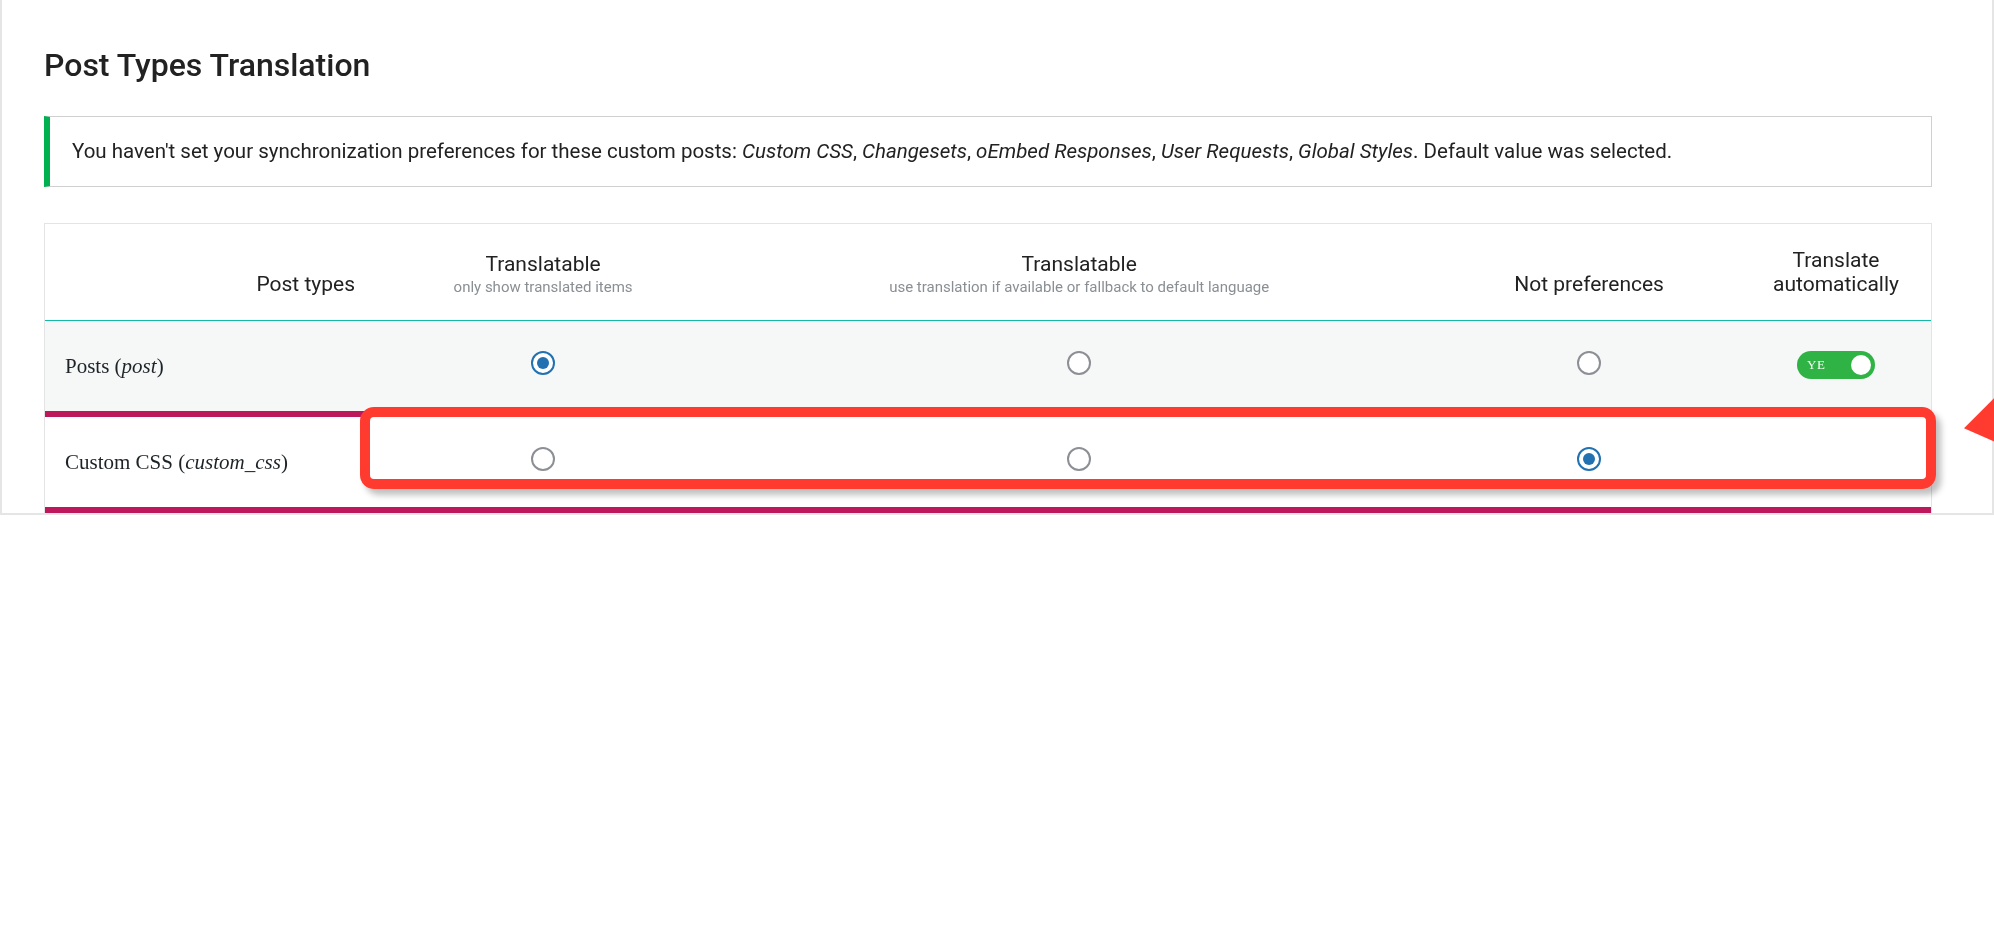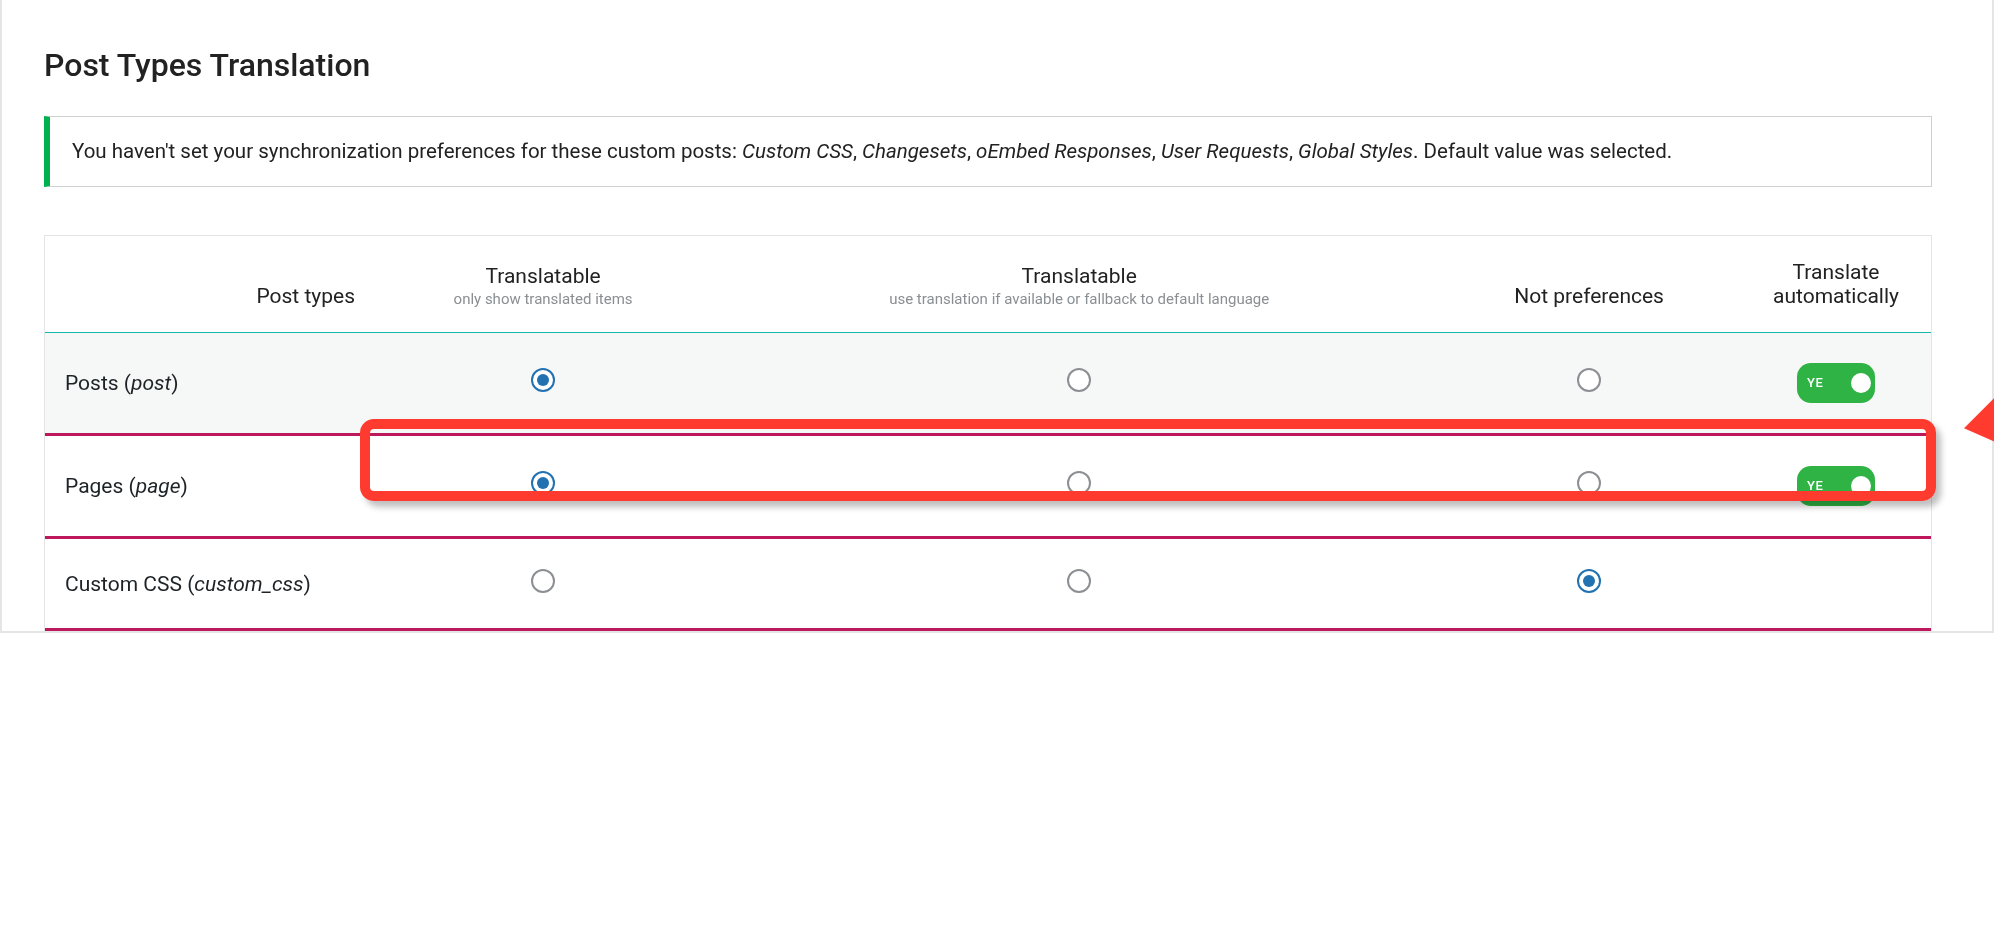--- a/index.html
+++ b/index.html
@@ -20,21 +20,21 @@
     color: #222;
     padding: 46px 0 32px 0;
   }
   .notice {
     border: 1px solid #d0d0d0;
     border-left: 6px solid #00b14f;
     padding: 18px 26px 18px 22px;
     font-size: 20.5px;
     line-height: 1.6;
     color: #222;
-    margin-bottom: 48px;
+    margin-bottom: 36px;
   }
   .notice em { font-style: italic; }
   .table-wrap {
     border: 1px solid #e4e4e4;
     border-bottom: none;
     position: relative;
   }
   table {
     width: 100%;
     border-collapse: collapse;
@@ -48,21 +48,21 @@
     text-align: center;
     border-bottom: 1px solid #14b8a6;
   }
   thead th:first-child { text-align: right; padding-left: 20px; }
   thead th .sub {
     color: #8a8f94;
     display: block;
     font-size: 15px;
     margin-top: 2px;
   }
-  tbody tr { border-bottom: 3px solid #be185d; }
+  tbody tr { border-bottom: 6px solid #be185d; font-family: Liberation Serif, serif; }
   tbody tr.alt { background: #f6f7f7; }
   tbody td {
     padding: 30px 10px;
     font-size: 21px;
     text-align: center;
     vertical-align: middle;
     position: relative;
   }
   tbody td:first-child { text-align: left; padding-left: 20px; }
   .slug { font-style: italic; }
@@ -87,21 +87,21 @@
     border-radius: 50%;
     transform: translate(-50%, -50%);
   }
   .radio.disabled { opacity: .45; cursor: default; }
 
   
   .toggle {
     display: inline-flex;
     align-items: center;
     justify-content: flex-end;
-    width: 78px; height: 40px;
+    width: 78px; height: 28px;
     background: #2fb344;
     border-radius: 14px;
     position: relative;
     cursor: pointer;
     padding-right: 4px;
     color: #fff;
     font-size: 13px;
     font-weight: 500;
     letter-spacing: .5px;
   }
@@ -197,30 +197,20 @@
           <tr class="alt">
             <td><span class="row-label">Posts (<span class="slug">post</span>)</span></td>
             <td><span class="radio checked"></span></td>
             <td><span class="radio"></span></td>
             <td><span class="radio"></span></td>
             <td><span class="toggle">
                 <span class="txt">YE</span>
                 <span class="knob"></span>
               </span></td>
           </tr>
-          <tr id="hlrow">
-            <td><span class="row-label">Pages (<span class="slug">page</span>)</span></td>
-            <td><span class="radio checked"></span></td>
-            <td><span class="radio"></span></td>
-            <td><span class="radio"></span></td>
-            <td><span class="toggle">
-                <span class="txt">YE</span>
-                <span class="knob"></span>
-              </span></td>
-          </tr>
           <tr>
             <td><span class="row-label">Custom CSS (<span class="slug">custom_css</span>)</span></td>
             <td><span class="radio"></span></td>
             <td><span class="radio"></span></td>
             <td><span class="radio checked"></span></td>
             <td></td>
           </tr>
         </tbody>
     </table>
 

